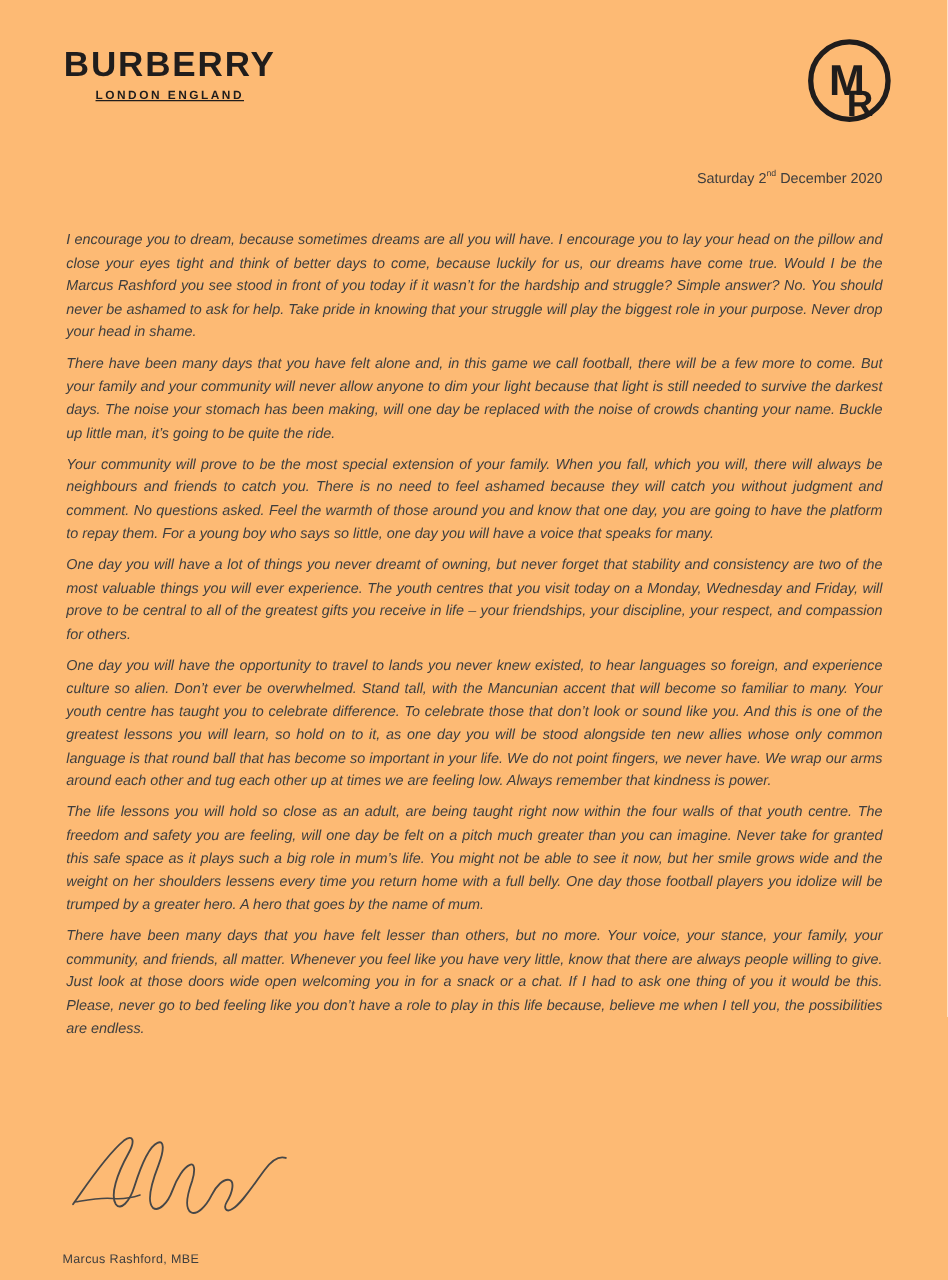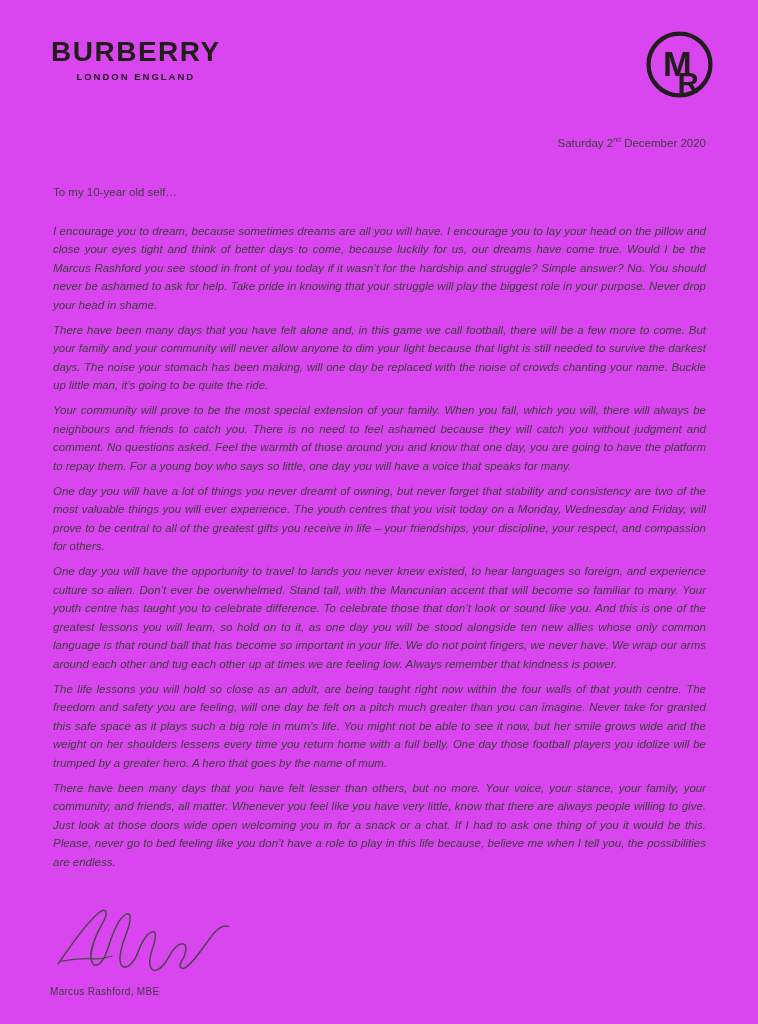--- a/index.html
+++ b/index.html
@@ -1,20 +1,20 @@
 <!DOCTYPE html>
 <html><head>
 <meta charset="utf-8">
 <style>
   html, body { margin: 0; padding: 0; background: #ffffff; }
   .page {
     position: relative;
     width: 758px;
     height: 1024px;
-    background: #d946ef;
+    background: #fdba74;
     font-family: "Liberation Sans", sans-serif;
     color: #3e3e3e;
     overflow: hidden;
   }
 
   
   .brand-block {
     position: absolute;
     top: 38px;
     left: 51px;
@@ -28,20 +28,21 @@
     letter-spacing: 1.5px;
     line-height: 1;
     white-space: nowrap;
   }
   .brand-tagline {
     margin-top: 5px;
     font-size: 9.5px;
     font-weight: 700;
     letter-spacing: 2px;
     white-space: nowrap;
+    text-decoration: underline;
   }
   .monogram {
     position: absolute;
     top: 29px;
     right: 43px;
     width: 71px;
     height: 71px;
   }
   .monogram text {
     font-family: "Liberation Sans", sans-serif;
@@ -84,21 +85,21 @@
   }
 
   
   .signature-block {
     position: absolute;
     top: 906px;
     left: 50px;
   }
   .signature-scribble { display: block; }
   .signature-name {
-    margin-top: 6px;
+    margin-top: 22px;
     font-size: 10px;
     letter-spacing: 0.3px;
     color: #3e3e3e;
   }
 </style>
 </head>
 <body>
 
 <div class="page">
 
@@ -109,21 +110,20 @@
 
   <svg class="monogram" viewBox="0 0 70 70" aria-hidden="true">
     <circle cx="35" cy="35" r="30.5" fill="none" stroke="#201d1c" stroke-width="4.2"></circle>
     <text x="33" y="46" text-anchor="middle" font-size="34">M</text>
     <text x="33" y="63" font-size="29">R</text>
   </svg>
 
   <div class="date-line"><span>Saturday 2</span><sup>nd</sup><span> December 2020</span></div>
 
   <div class="letter-body">
-    <p class="salutation">To my 10-year old self…</p>
     <p class="para">I encourage you to dream, because sometimes dreams are all you will have. I encourage you to lay your head on the pillow and close your eyes tight and think of better days to come, because luckily for us, our dreams have come true. Would I be the Marcus Rashford you see stood in front of you today if it wasn’t for the hardship and struggle? Simple answer? No. You should never be ashamed to ask for help. Take pride in knowing that your struggle will play the biggest role in your purpose. Never drop your head in shame.</p>
     <p class="para">There have been many days that you have felt alone and, in this game we call football, there will be a few more to come. But your family and your community will never allow anyone to dim your light because that light is still needed to survive the darkest days. The noise your stomach has been making, will one day be replaced with the noise of crowds chanting your name. Buckle up little man, it’s going to be quite the ride.</p>
     <p class="para">Your community will prove to be the most special extension of your family. When you fall, which you will, there will always be neighbours and friends to catch you. There is no need to feel ashamed because they will catch you without judgment and comment. No questions asked. Feel the warmth of those around you and know that one day, you are going to have the platform to repay them. For a young boy who says so little, one day you will have a voice that speaks for many.</p>
     <p class="para">One day you will have a lot of things you never dreamt of owning, but never forget that stability and consistency are two of the most valuable things you will ever experience. The youth centres that you visit today on a Monday, Wednesday and Friday, will prove to be central to all of the greatest gifts you receive in life – your friendships, your discipline, your respect, and compassion for others.</p>
     <p class="para">One day you will have the opportunity to travel to lands you never knew existed, to hear languages so foreign, and experience culture so alien. Don’t ever be overwhelmed. Stand tall, with the Mancunian accent that will become so familiar to many. Your youth centre has taught you to celebrate difference. To celebrate those that don’t look or sound like you. And this is one of the greatest lessons you will learn, so hold on to it, as one day you will be stood alongside ten new allies whose only common language is that round ball that has become so important in your life. We do not point fingers, we never have. We wrap our arms around each other and tug each other up at times we are feeling low. Always remember that kindness is power.</p>
     <p class="para">The life lessons you will hold so close as an adult, are being taught right now within the four walls of that youth centre. The freedom and safety you are feeling, will one day be felt on a pitch much greater than you can imagine. Never take for granted this safe space as it plays such a big role in mum’s life. You might not be able to see it now, but her smile grows wide and the weight on her shoulders lessens every time you return home with a full belly. One day those football players you idolize will be trumped by a greater hero. A hero that goes by the name of mum.</p>
     <p class="para">There have been many days that you have felt lesser than others, but no more. Your voice, your stance, your family, your community, and friends, all matter. Whenever you feel like you have very little, know that there are always people willing to give. Just look at those doors wide open welcoming you in for a snack or a chat. If I had to ask one thing of you it would be this. Please, never go to bed feeling like you don’t have a role to play in this life because, believe me when I tell you, the possibilities are endless.</p>
   </div>
 
   <div class="signature-block">

